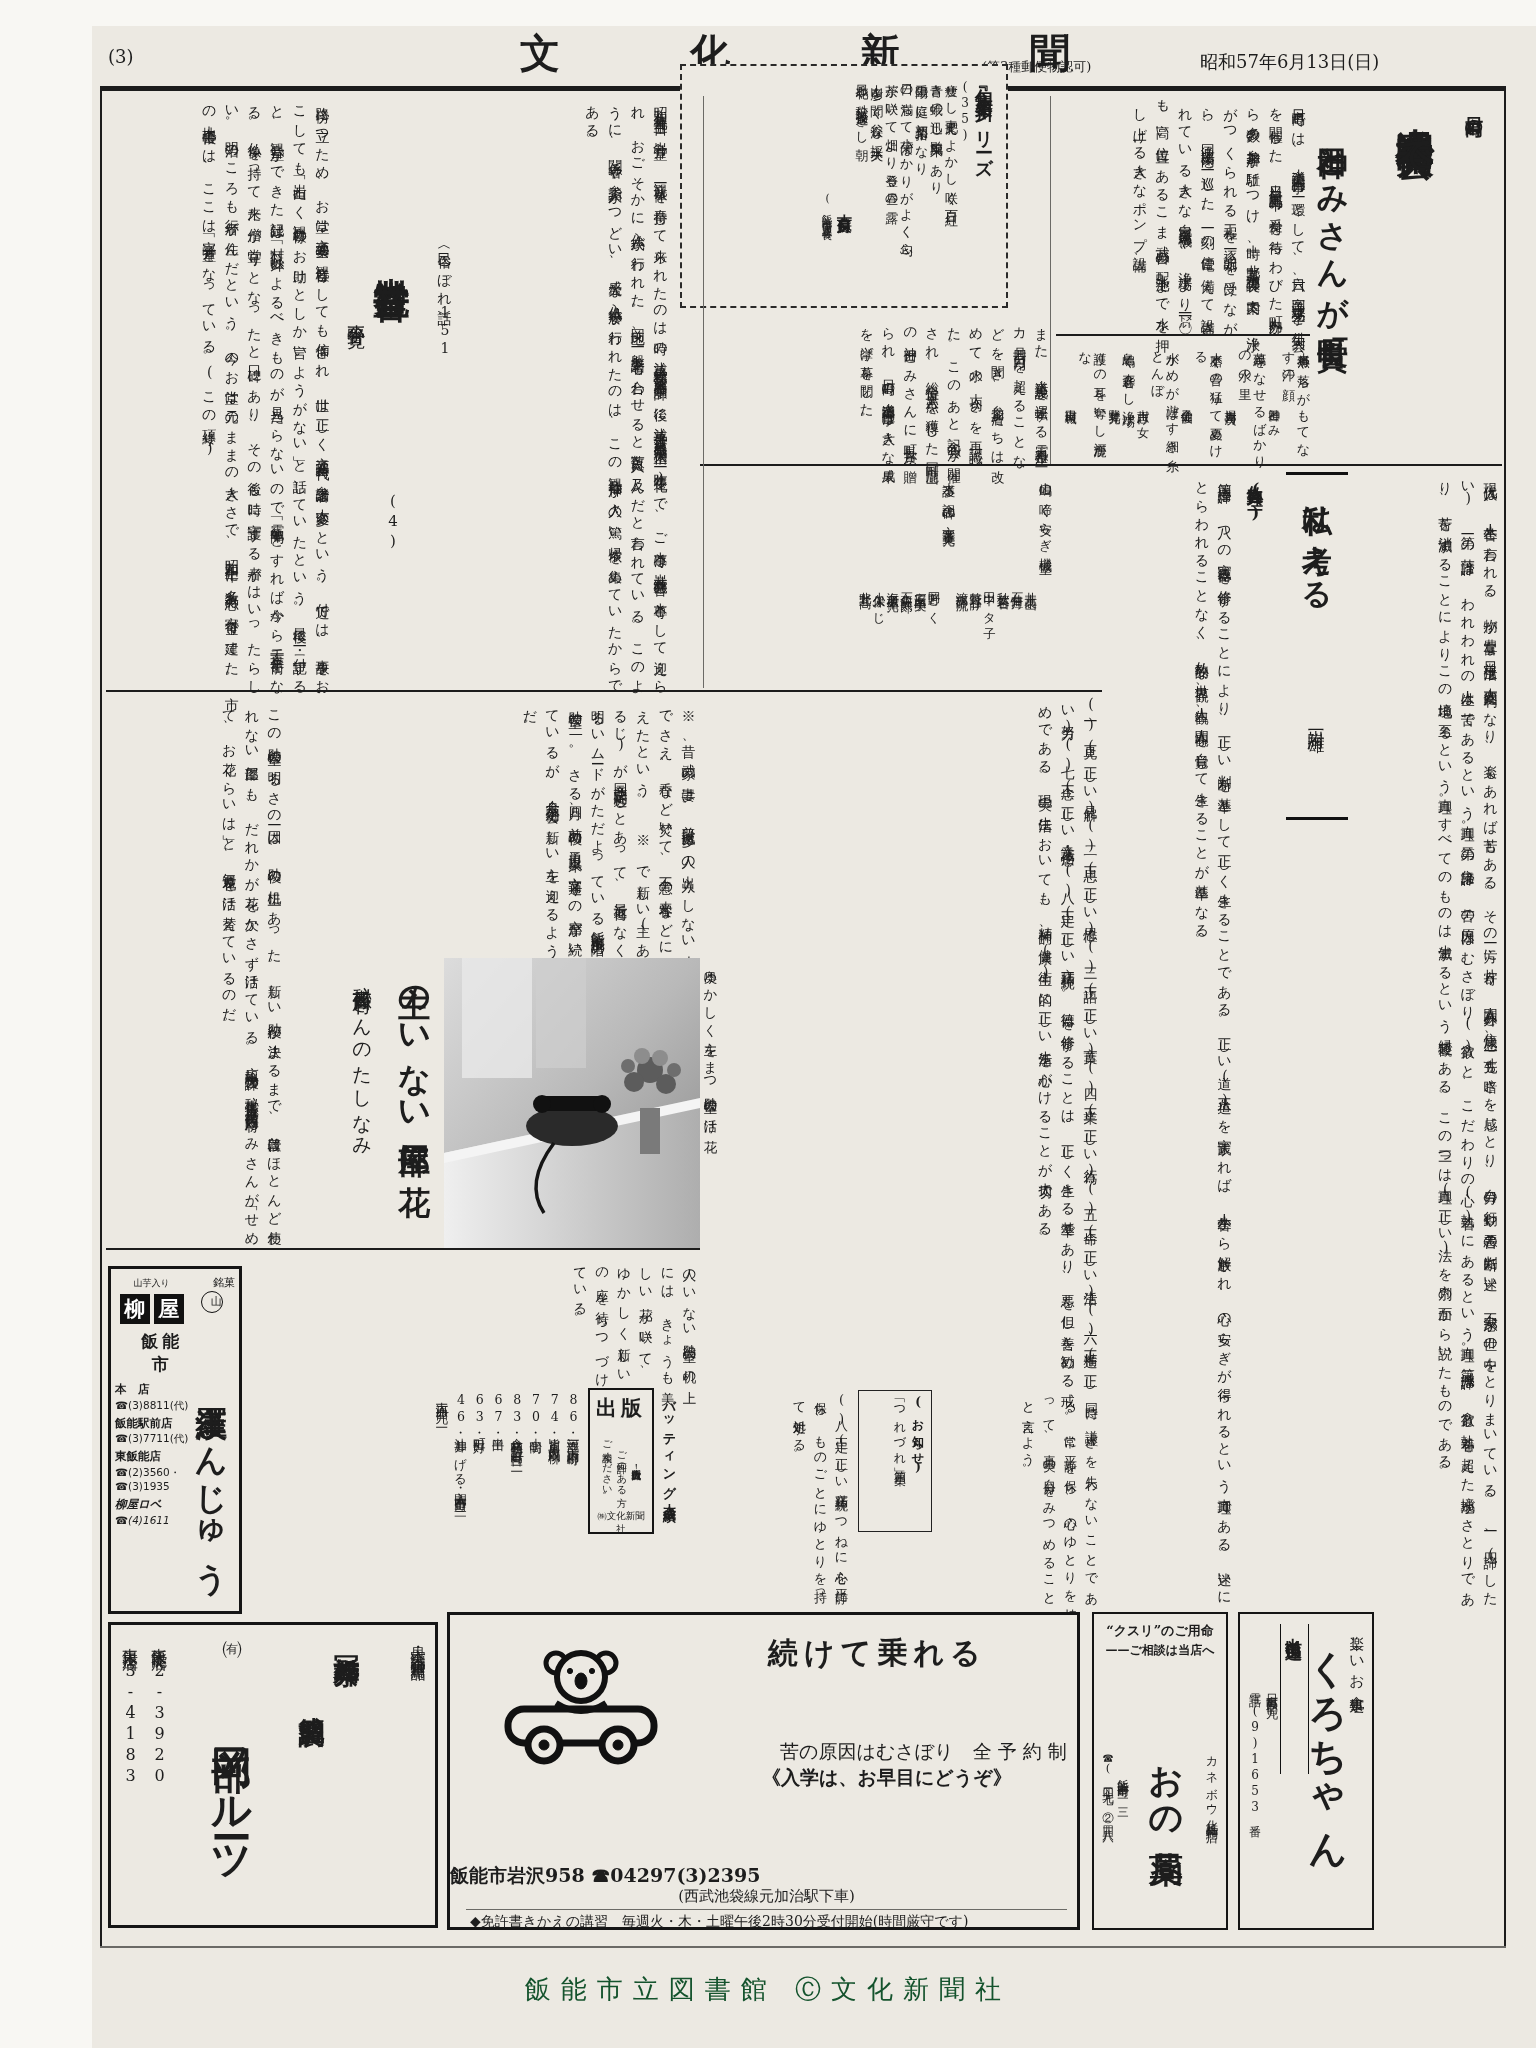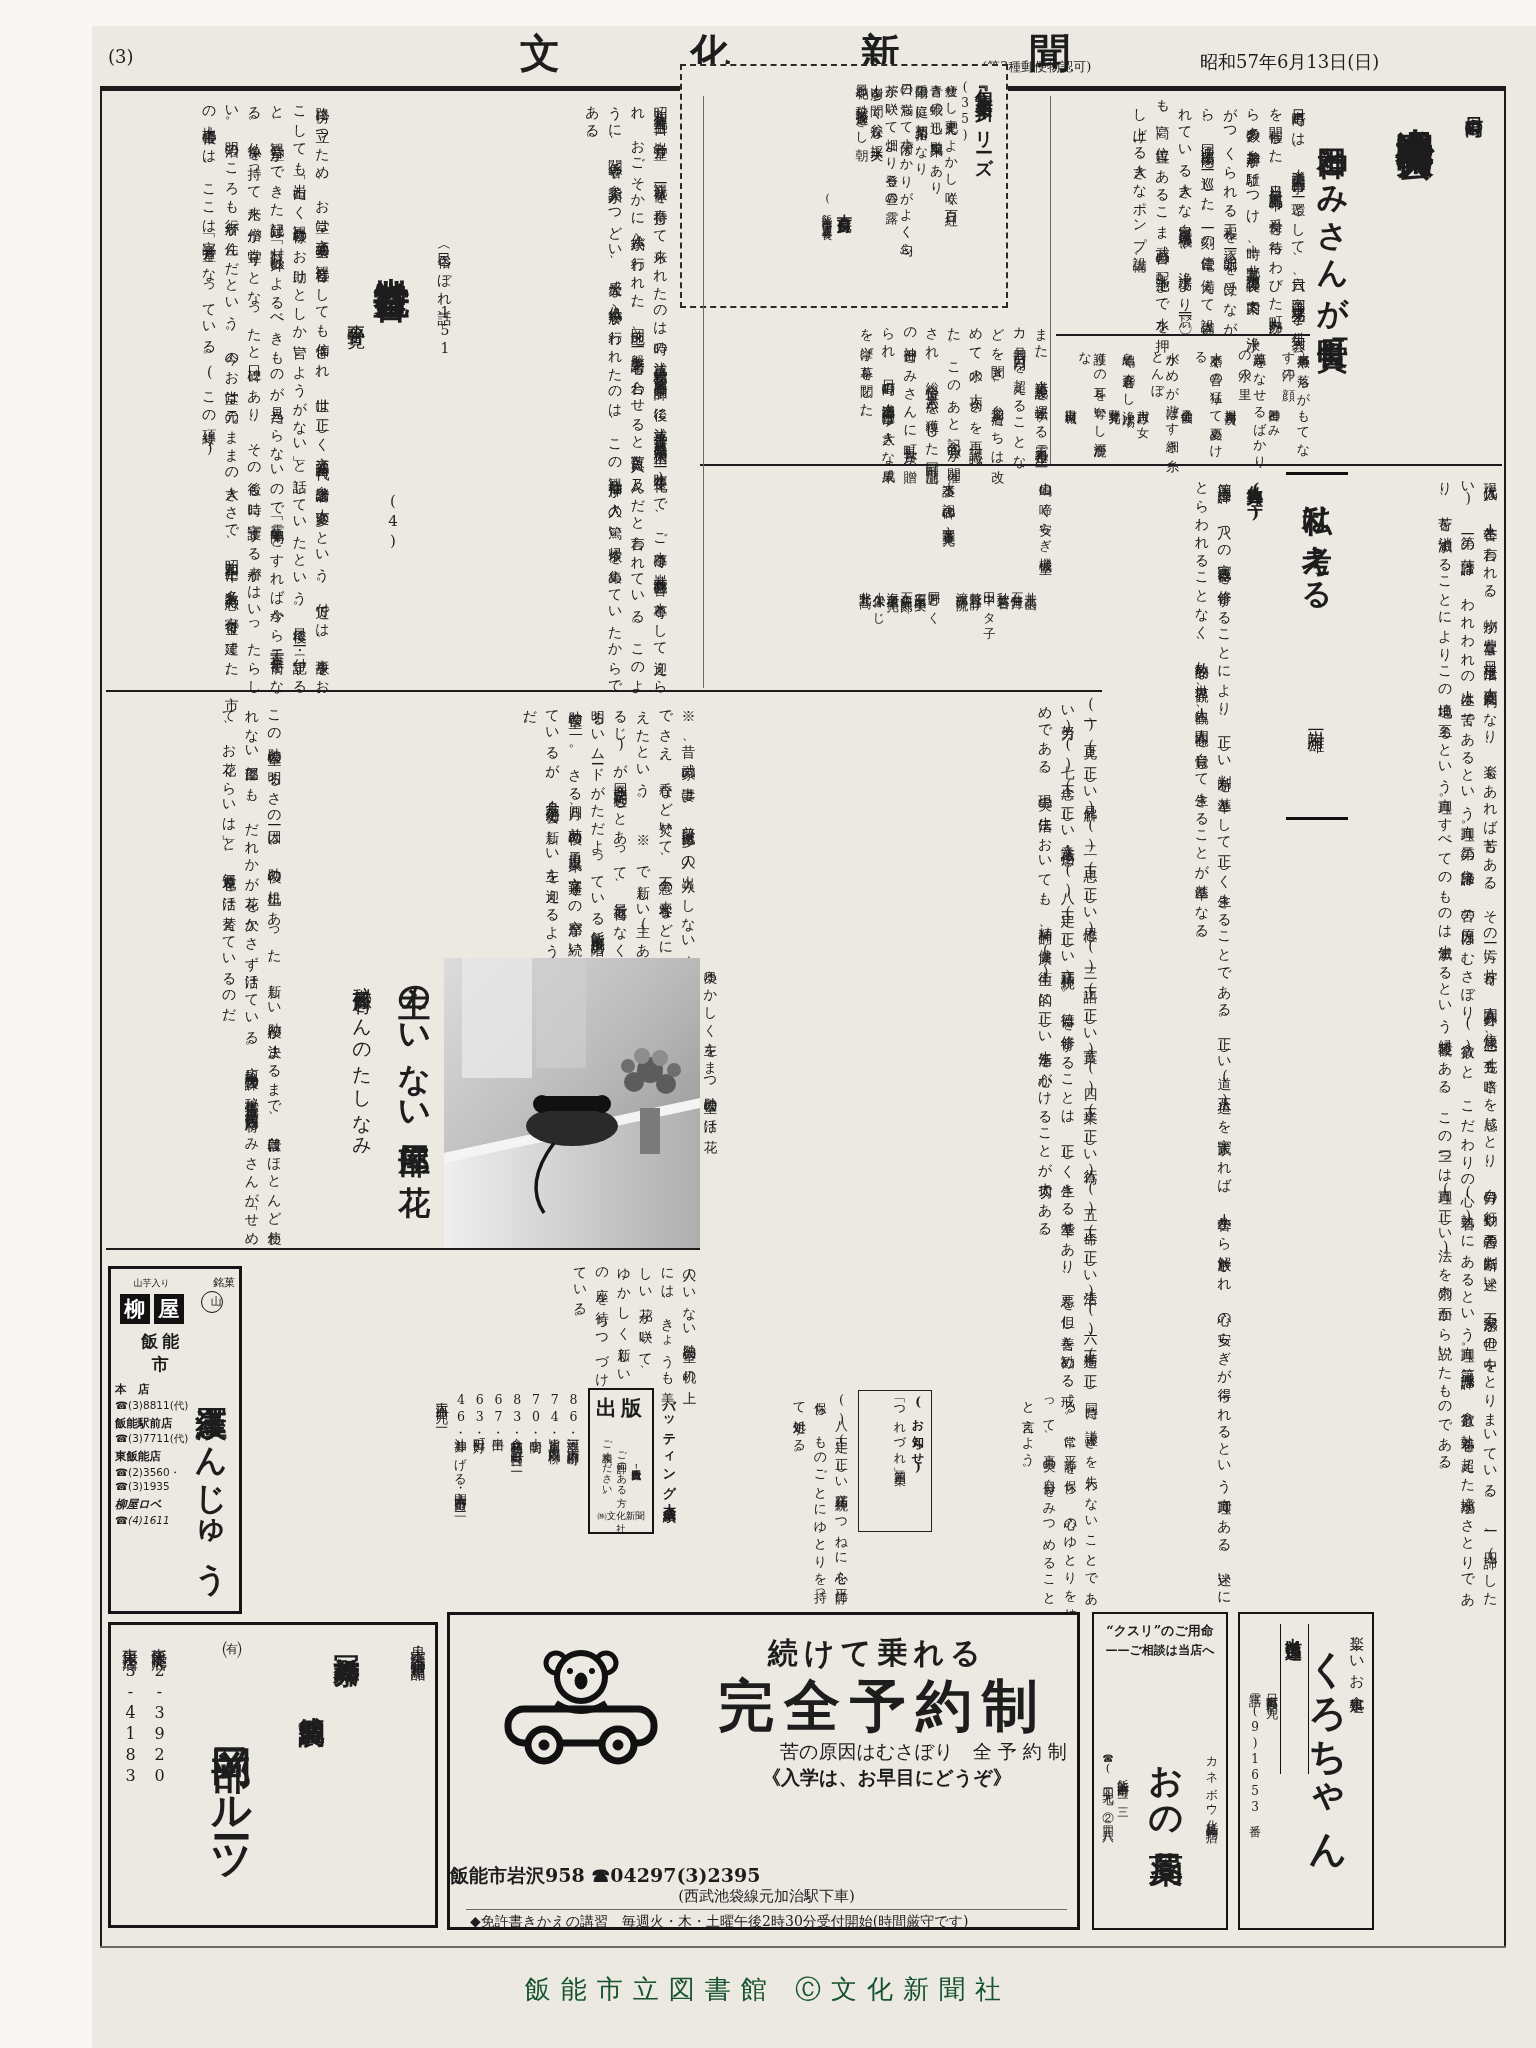--- a/index.html
+++ b/index.html
@@ -267,21 +267,20 @@
         <circle cx="60" cy="22" r="10" stroke-width="5"></circle>
         <circle cx="110" cy="22" r="10" stroke-width="5"></circle>
         <circle cx="85" cy="36" r="24" stroke-width="6"></circle>
         <ellipse cx="85" cy="40" rx="6" ry="8" fill="#111"></ellipse>
         <circle cx="74" cy="30" r="2.6" fill="#111"></circle>
         <circle cx="96" cy="30" r="2.6" fill="#111"></circle>
         <path d="M60 62 q 25 16 50 0" fill="none" stroke-width="6"></path>
       </g>
     </svg>
     <div class="abs hd" style="left:318px;top:18px;font-size:30px;letter-spacing:6px;">続けて乗れる</div>
-    <div class="abs hd" style="left:268px;top:54px;font-size:56px;letter-spacing:10px;">完全予約制</div>
     <div class="abs" style="left:330px;top:124px;font-size:19px;">苦の原因はむさぼり　全 予 約 制</div>
     <div class="abs hd" style="left:312px;top:150px;font-size:19px;">《入学は、お早目にどうぞ》</div>
     <div class="abs hd" style="left:0;top:248px;width:633px;text-align:left;font-size:19px;">飯能市岩沢958 ☎04297(3)2395</div>
     <div class="abs" style="left:0;top:272px;width:633px;text-align:center;font-size:15px;">(西武池袋線元加治駅下車)</div>
     <div class="rule thin" style="left:16px;top:294px;width:601px;height:1px;"></div>
     <div class="abs" style="left:20px;top:298px;font-size:14px;">◆免許書きかえの講習　毎週火・木・土曜午後2時30分受付開始(時間厳守です)</div>
   </div>
 
   <div class="abs adbox" style="left:1092px;top:1612px;width:136px;height:318px;border-width:2px;padding:8px 6px;text-align:center;">
     <div class="hd" style="font-size:13px;">“クスリ”のご用命</div>

